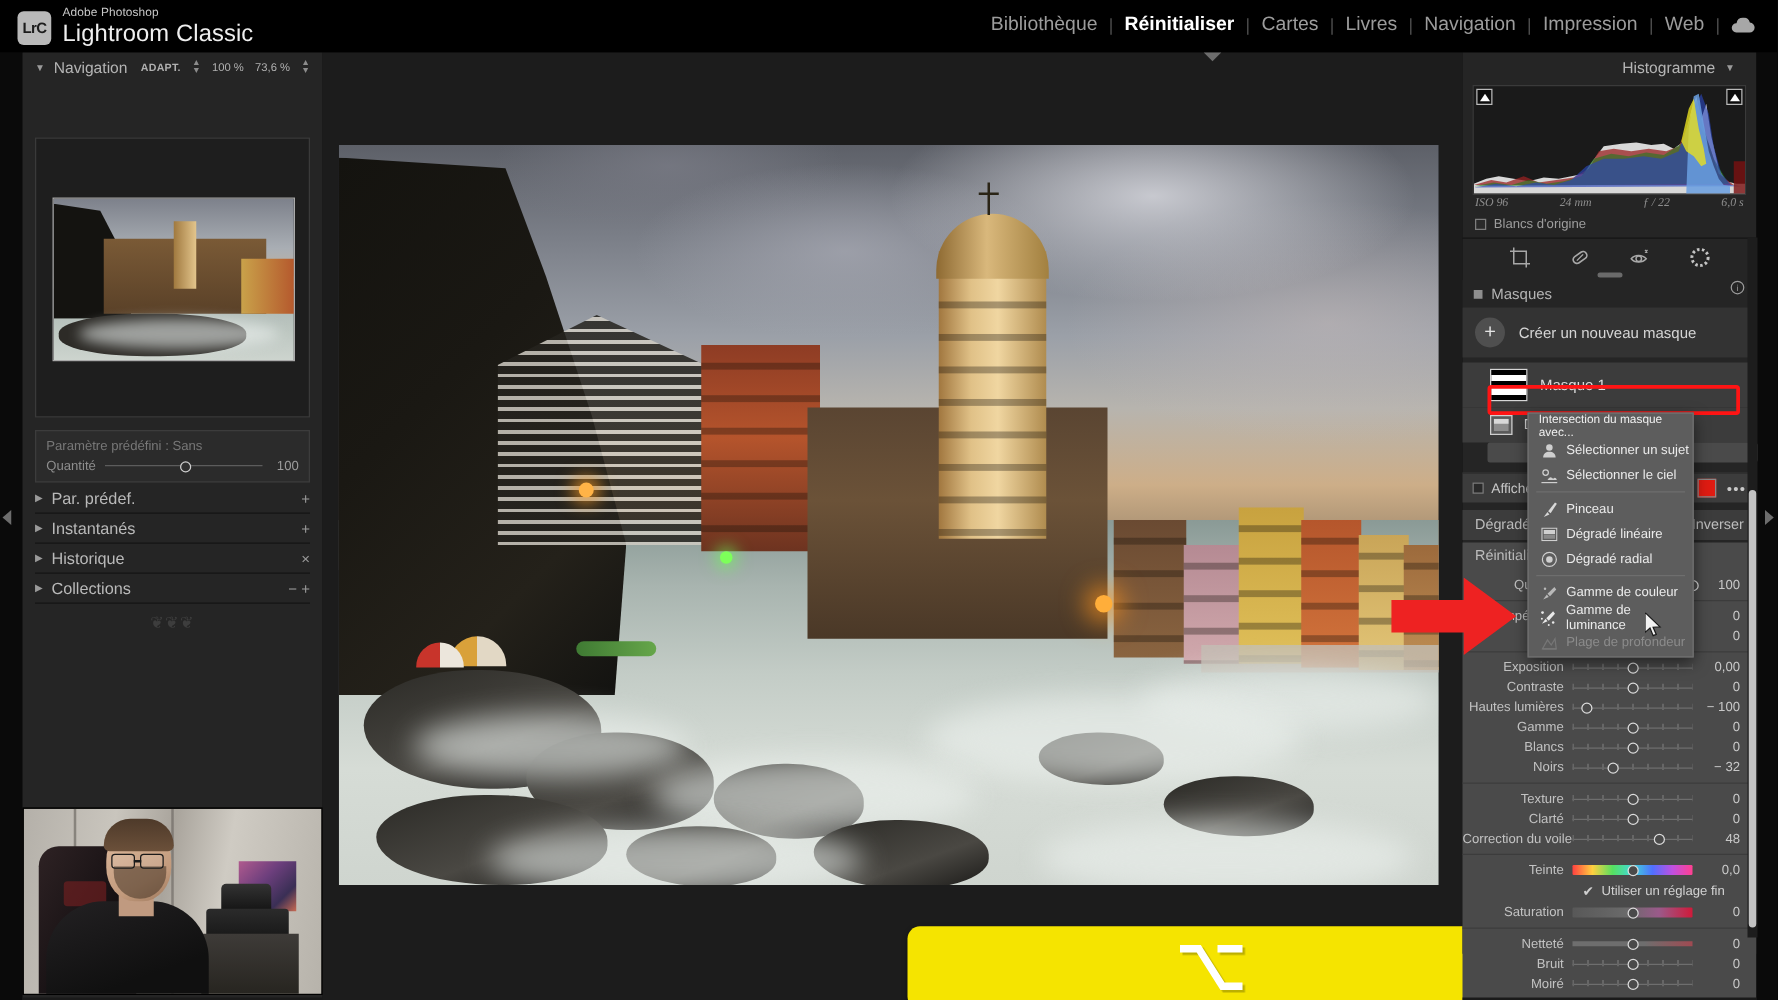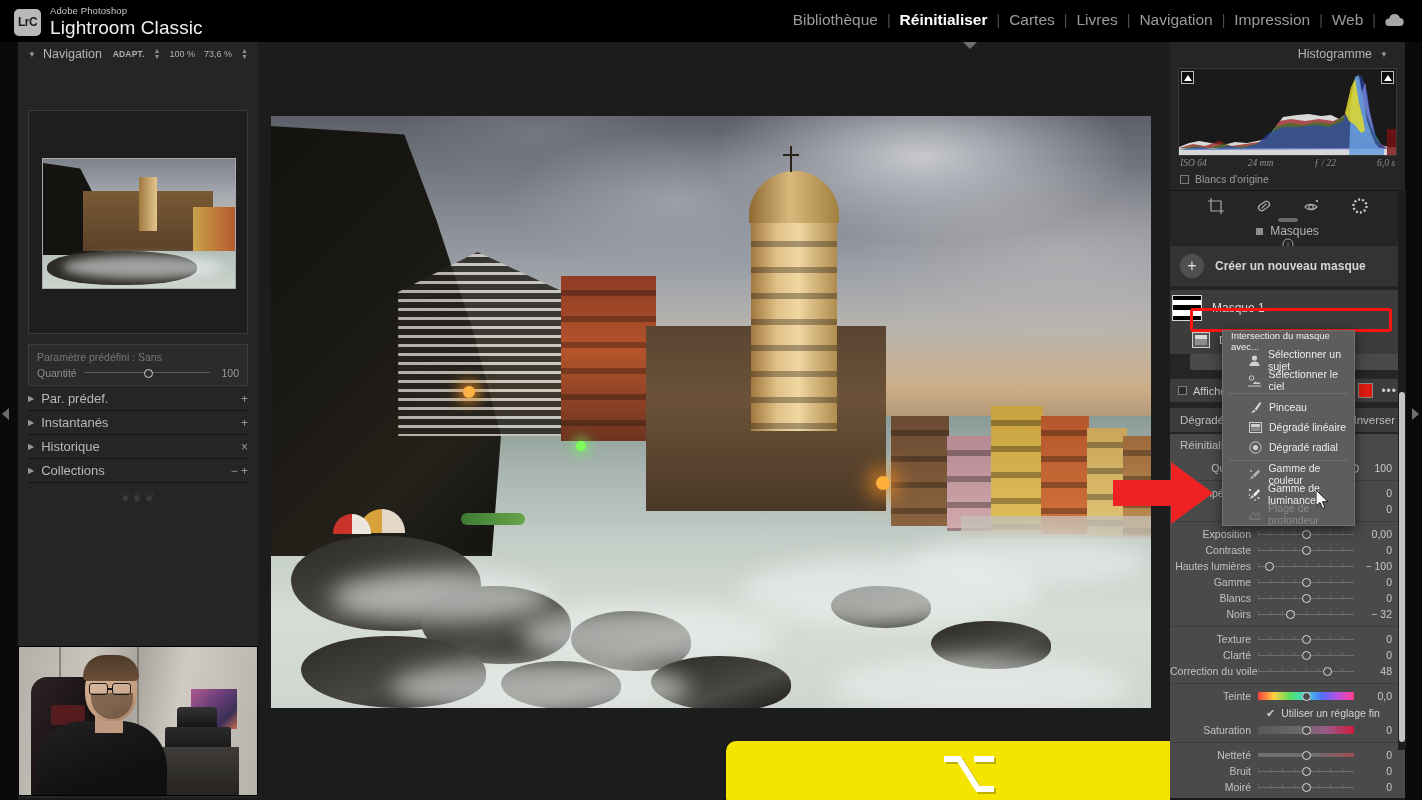--- a/index.html
+++ b/index.html
@@ -276,36 +276,36 @@
   #tools {
     position:absolute; left:0; top:148px; width:235px; height:30px;
     display:flex; align-items:center; justify-content:center; gap:28px;
     border-top:1px solid #141414;
   }
   .tool-ico { width:20px; height:20px; display:flex; align-items:center; justify-content:center; }
   #tool-grip { position:absolute; left:108px; top:176px; width:20px; height:4px; background:#6a6a6a; border-radius:2px; }
 
   #masks-head {
     position:absolute; left:0; top:182px; width:235px; height:22px;
-    display:flex; align-items:center; padding:0 9px; justify-content:space-between;
-    font-size:12px; color:#b4b4b4; background:#252525;flex-direction:column;
+    display:flex; padding:0 9px; justify-content:space-between;
+    font-size:12px; color:#b4b4b4; background:#252525;
   }
   #create-mask {
     position:absolute; left:0; top:204px; width:235px; height:40px;
     display:flex; align-items:center; gap:11px; padding-left:10px; background:#333;
   }
   #plus-circle {
     width:24px; height:24px; border-radius:50%; background:#4f4f4f;
     display:flex; align-items:center; justify-content:center; color:#e3e3e3; font-size:16px; line-height:1;
   }
-  #create-mask-label { font-size:12px; color:#d5d5d5;font-weight:bold; }
+  #create-mask-label { font-size:12px; color:#d5d5d5; }
 
   #mask1-row {
     position:absolute; left:0; top:248px; width:235px; height:36px;
-    display:flex; align-items:center; gap:10px; padding-left:2px; background:#3c3c3c;
+    display:flex; align-items:center; gap:10px; padding-left:22px; background:#3c3c3c;
   }
   #mask1-thumb { width:30px; height:26px; border:1px solid #d6d6d6; background:#000;
     background-image: linear-gradient(180deg,#000 0 4px,#fff 4px 9px,#000 9px 14px,#fff 14px 20px,#000 20px 26px); }
   #mask1-label { font-size:12px; color:#dcdcdc; }
 
   #grad-row {
     position:absolute; left:0; top:284px; width:235px; height:28px;
     display:flex; align-items:center; gap:9px; padding-left:22px; background:#3c3c3c;
   }
   #grad-thumb { width:18px; height:16px; border:1px solid #cfcfcf; background:#5a5a5a;
@@ -367,21 +367,21 @@
 
   
   #ctxmenu {
     position:absolute; left:1222px; top:330px; width:133px; height:196px;
     background:#5d5d5d; border:1px solid #717171;
     box-shadow: 0 4px 12px rgba(0,0,0,.55);
     z-index: 40;
   }
   #ctx-title { height:19px; display:flex; align-items:center; padding-left:8px;
     font-size:9.5px; color:#f0f0f0; }
-  .ctx-item { height:20px; display:flex; align-items:center; gap:7px; padding-left:25px;
+  .ctx-item { height:20px; display:flex; align-items:center; gap:7px; padding-left:9px;
     font-size:10.5px; color:#ebebeb; }
   .ctx-item.disabled { color:#8b8b8b; }
   .ctx-icn { width:14px; height:14px; display:flex; align-items:center; justify-content:center; }
   .ctx-div { height:1px; background:#6e6e6e; margin:3px 6px; }
 
   #cursor { position:absolute; left:1316px; top:490px; z-index:50; }
   #big-arrow { position:absolute; left:1113px; top:462px; z-index:45; }
 
   
   #r-scroll { position:absolute; left:1399px; top:392px; width:6px; height:350px; background:#c3c3c3; border-radius:3px; }
@@ -621,21 +621,21 @@
       </svg>
       <div class="clip-tri" id="clip-l">
           <span class="ct-in"></span>
         </div>
       <div class="clip-tri" id="clip-r">
           <span class="ct-in"></span>
         </div>
     </div>
 
     <div id="hist-meta">
-      <span>ISO 64</span>
+      <span>ISO 96</span>
       <span>24 mm</span>
       <span>ƒ / 22</span>
       <span>6,0 s</span>
     </div>
 
     <div id="orig-row">
       <span class="chk"></span>
       <span>Blancs d'origine</span>
     </div>
 

